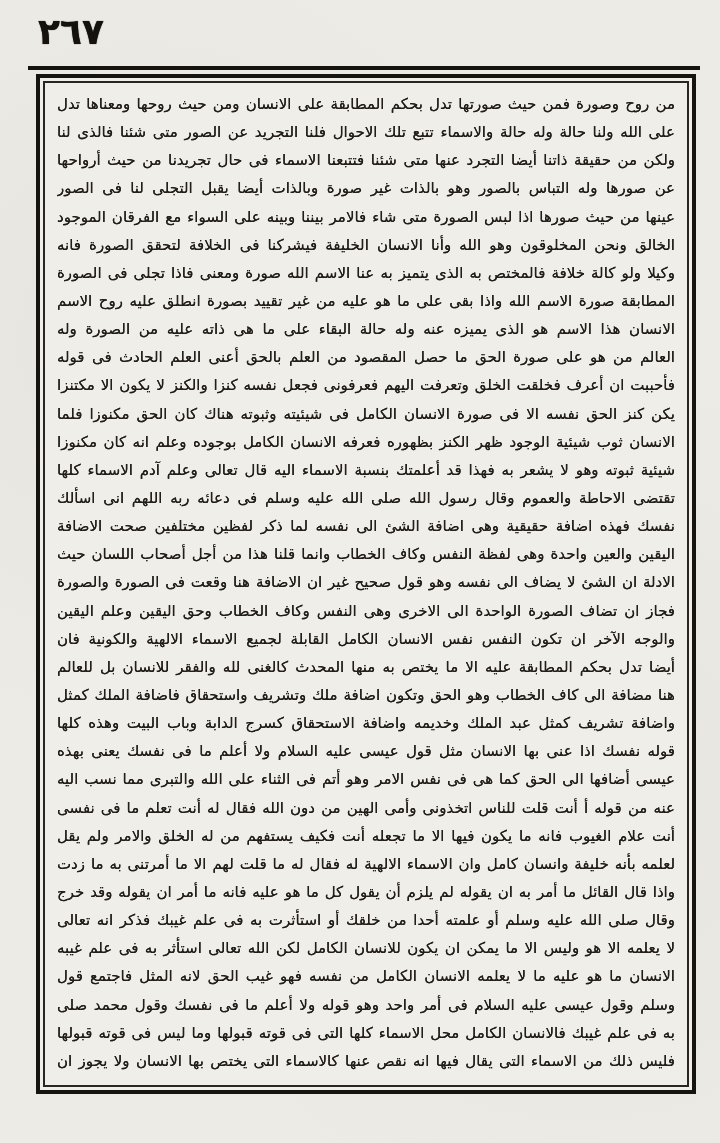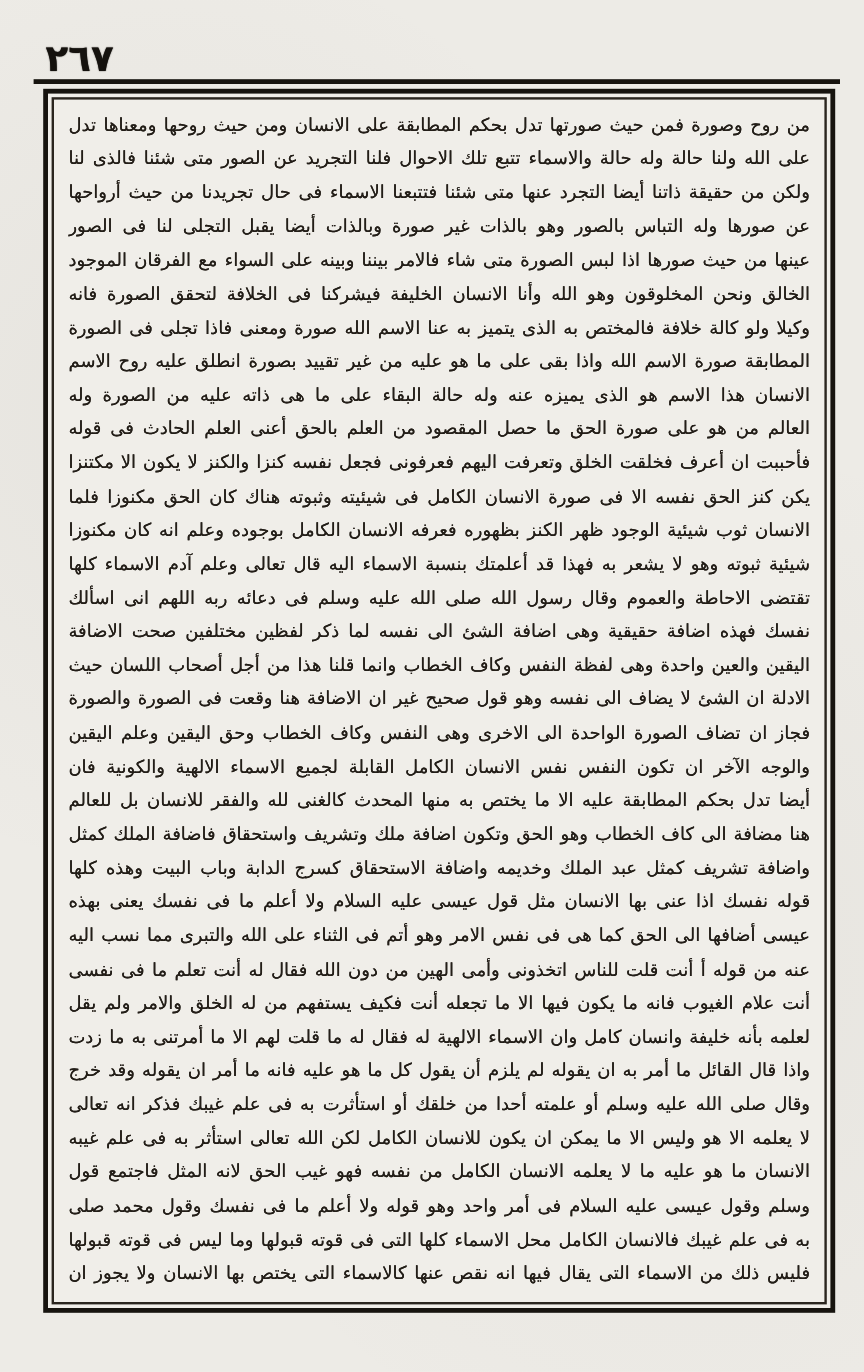--- a/index.html
+++ b/index.html
@@ -13,23 +13,23 @@
     background: #edebe6;
     background-image:
       radial-gradient(circle at 20% 30%, rgba(120,115,105,0.06), transparent 40%),
       radial-gradient(circle at 80% 70%, rgba(120,115,105,0.05), transparent 45%);
     font-family: "DejaVu Sans", sans-serif;
     color: #1f1b16;
     overflow: hidden;
   }
   .page-number {
     position: absolute;
-    top: 34px;
+    top: 14px;
     left: 38px;
-    font-size: 31px;
+    font-size: 36px;
     font-weight: bold;
     letter-spacing: 2px;
     color: #15120e;
     direction: rtl;
     line-height: 1;
     text-shadow: 0 0 1px #15120e;
   }
   .top-rule {
     position: absolute;
     top: 66px;

